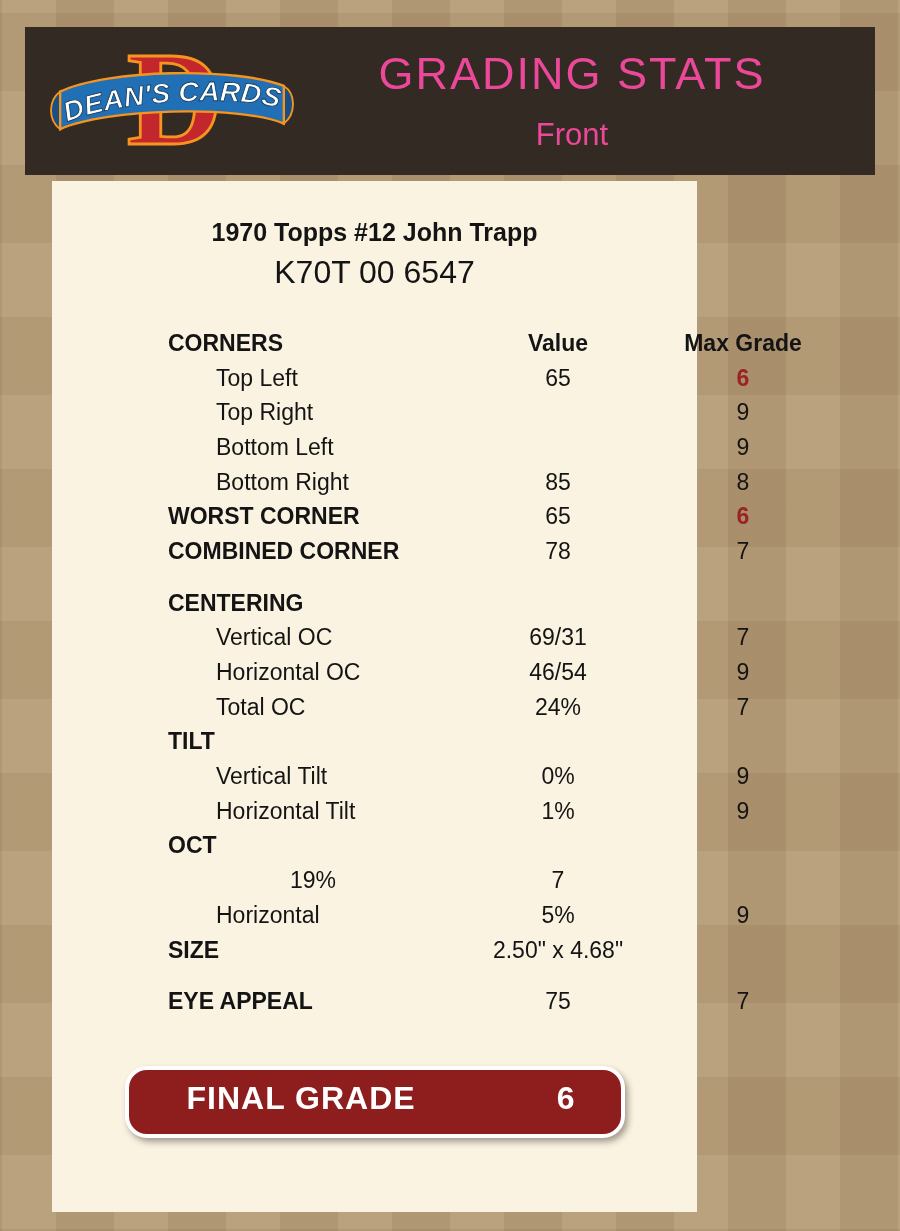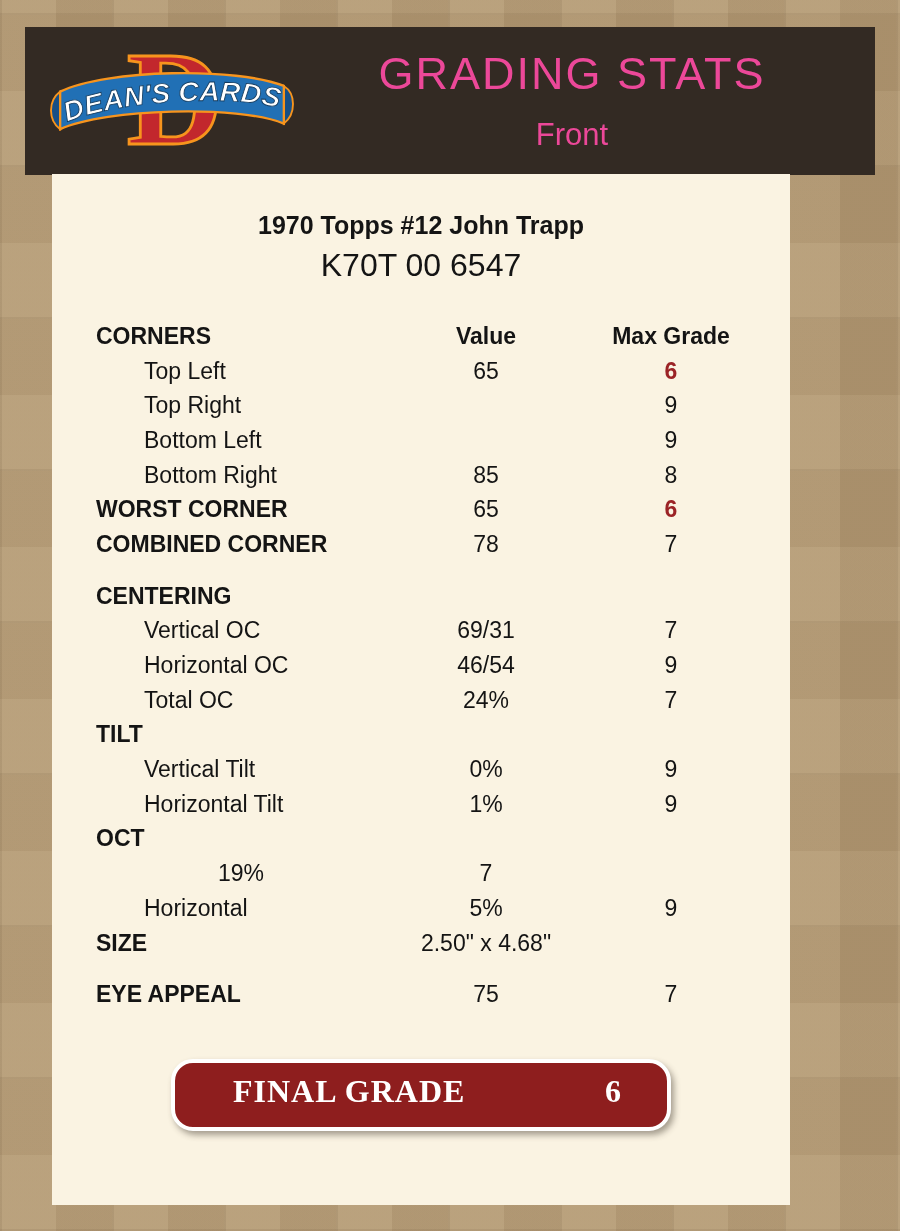--- a/index.html
+++ b/index.html
@@ -21,48 +21,48 @@
     position:absolute;left:25px;top:27px;width:850px;height:148px;
     background:#332a23;display:flex;align-items:center;
   }
   .logo-wrap{flex:0 0 auto;margin-left:22px;width:250px;height:132px;}
   .head-titles{flex:1 1 auto;text-align:center;color:#ec4899;padding-right:28px;}
   .head-main{font-size:45px;letter-spacing:2px;line-height:1.1;}
   .head-sub{font-size:31px;margin-top:18px;}
 
   
   .panel{
-    position:absolute;left:52px;top:174px;width:738px;height:1031px;
+    position:absolute;left:52px;top:181px;width:645px;height:1031px;
     background:#faf3e2;color:#141414;
   }
   .card-title{margin-top:37px;text-align:center;font-size:25px;font-weight:bold;}
   .card-serial{margin-top:7px;text-align:center;font-size:32px;}
 
   
   .stats-table{margin-top:35px;}
   .row{
     display:grid;grid-template-columns:290px 200px 170px;
-    align-items:center;height:34.7px;padding-left:44px;font-size:23px;
+    align-items:center;height:34.7px;padding-left:116px;font-size:23px;
   }
   .c-label{white-space:nowrap;}
   .row.indent .c-label{padding-left:48px;}
   .c-value{text-align:center;white-space:nowrap;}
   .c-grade{text-align:center;}
   .b{font-weight:bold;}
   .red{color:#9b2326;font-weight:bold;}
   .spacer{height:17px;}
 
   
   .final-grade{
     margin:47px auto 0;width:500px;height:72px;box-sizing:border-box;
     background:#8e1e1e;border:4px solid #ffffff;border-radius:22px;
     box-shadow:3px 4px 6px rgba(60,50,40,0.45);
     display:flex;align-items:center;justify-content:space-between;
     padding:0 46px 8px 58px;cursor:pointer;
-    color:#ffffff;font-family:Liberation Serif, serif;
+    color:#ffffff;font-family:Liberation Sans, sans-serif;
   }
   .fg-label{font-size:32px;font-weight:bold;letter-spacing:1px;}
   .fg-value{font-size:32px;font-weight:bold;}
 </style>
 </head>
 <body>
 
 <div class="stage">
 
   <header class="topbar">

